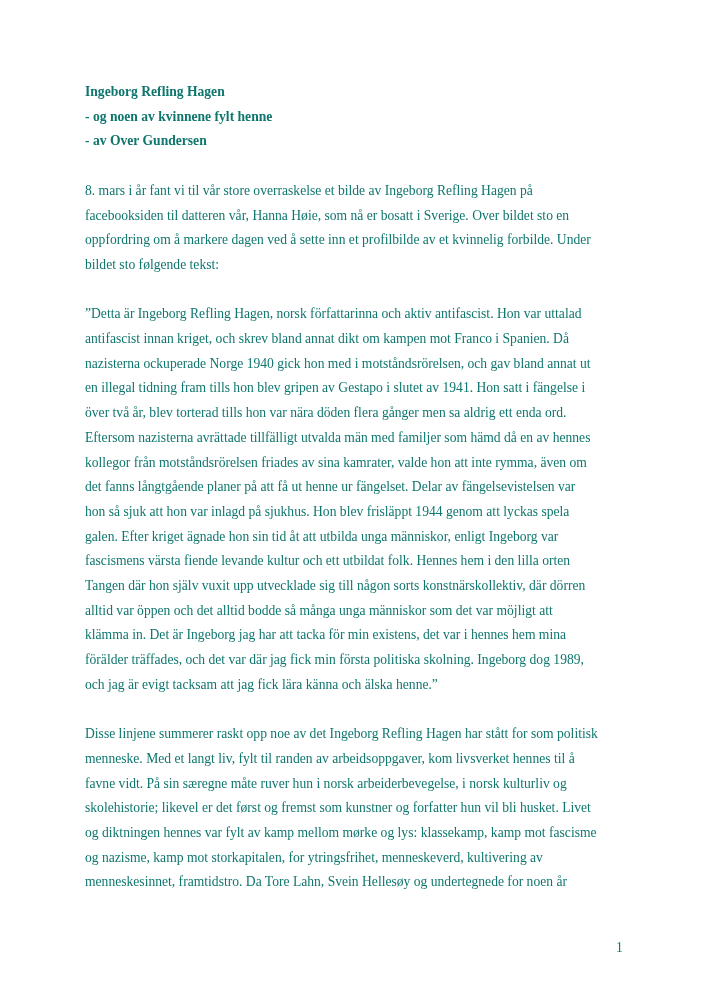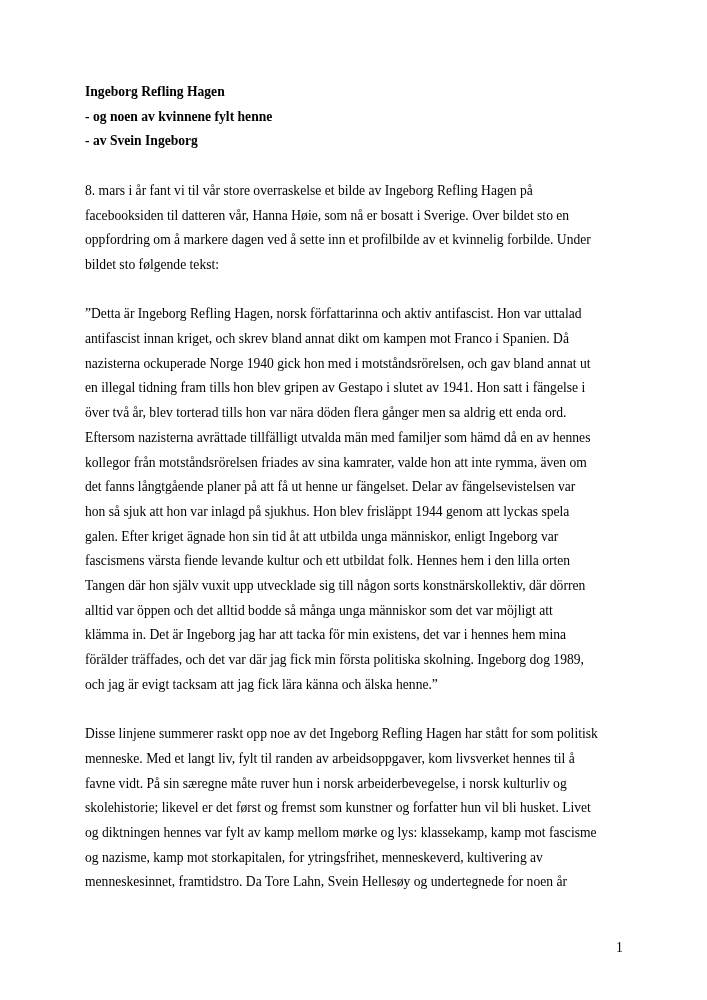--- a/index.html
+++ b/index.html
@@ -5,21 +5,21 @@
   html, body {
     margin: 0;
     padding: 0;
     background: #ffffff;
   }
   .page {
     position: relative;
     width: 707px;
     height: 1000px;
     background: #ffffff;
-    color: #000000;
+    color: #0f766e;
     font-family: "Liberation Serif", serif;
     overflow: hidden;
   }
   .text-block {
     position: absolute;
     left: 85px;
     top: 80px;
     width: 560px;
     font-size: 13.6px;
     line-height: 24.7px;
@@ -48,21 +48,21 @@
   }
 </style>
 </head>
 <body>
 
 <div class="page">
   <div class="text-block">
     <div class="heading">
       <div>Ingeborg Refling Hagen</div>
       <div>- og noen av kvinnene fylt henne</div>
-      <div>- av Svein Ingeborg</div>
+      <div>- av Over Gundersen</div>
     </div>
     <p>8. mars i år fant vi til vår store overraskelse et bilde av Ingeborg Refling Hagen på
 facebooksiden til datteren vår, Hanna Høie, som nå er bosatt i Sverige. Over bildet sto en
 oppfordring om å markere dagen ved å sette inn et profilbilde av et kvinnelig forbilde. Under
 bildet sto følgende tekst:</p>
     <p>”Detta är Ingeborg Refling Hagen, norsk författarinna och aktiv antifascist. Hon var uttalad
 antifascist innan kriget, och skrev bland annat dikt om kampen mot Franco i Spanien. Då
 nazisterna ockuperade Norge 1940 gick hon med i motståndsrörelsen, och gav bland annat ut
 en illegal tidning fram tills hon blev gripen av Gestapo i slutet av 1941. Hon satt i fängelse i
 över två år, blev torterad tills hon var nära döden flera gånger men sa aldrig ett enda ord.

